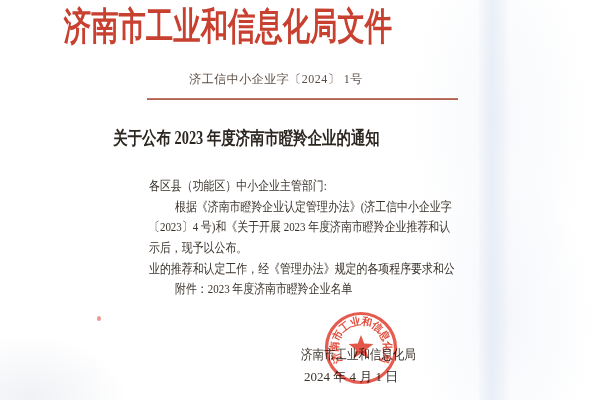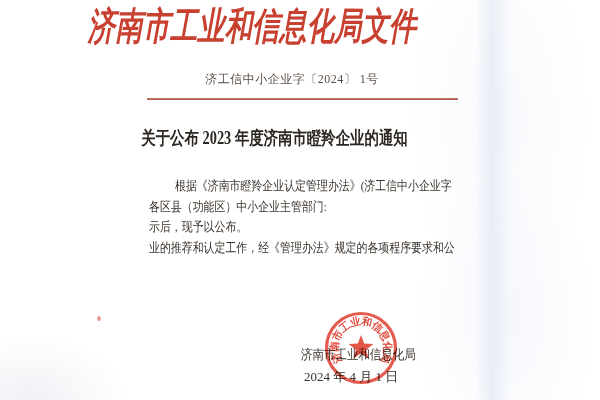--- a/index.html
+++ b/index.html
@@ -13,31 +13,31 @@
   .scan-artifacts{position:absolute;inset:0;pointer-events:none;
     background:
       linear-gradient(90deg, transparent 0 478px,
         rgba(216,225,240,.18) 480px, rgba(210,221,238,.42) 492px,
         rgba(222,230,242,.30) 503px, rgba(238,242,248,.10) 509px,
         transparent 512px),
       radial-gradient(140px 90px at 30px 398px, rgba(204,210,222,.30), transparent 70%),
       radial-gradient(120px 260px at 500px 120px, rgba(222,229,241,.25), transparent 75%),
       radial-gradient(120px 200px at 505px 320px, rgba(218,226,240,.28), transparent 75%);
   }
-  .header-wrap{position:absolute;top:6px;left:0;width:504px;text-align:center;font-style:italic;}
+  .header-wrap{position:absolute;top:6px;left:0;width:504px;text-align:left;}
   .header-title{
     display:inline-block;white-space:nowrap;
     font-size:38px;line-height:40px;font-weight:bold;
     color:#c8402f;transform:scaleX(.72);letter-spacing:0;
   }
-  .doc-number-wrap{position:absolute;top:69px;left:16px;width:552px;text-align:center;}
+  .doc-number-wrap{position:absolute;top:69px;left:0;width:552px;text-align:center;}
   .doc-number{display:inline-block;white-space:nowrap;font-size:12px;color:#5b4c43;letter-spacing:.5px;}
   .red-divider{position:absolute;left:147px;top:98px;width:311px;height:2px;
     background:linear-gradient(180deg,#c97f70,#a85547);}
-  .notice-title-wrap{position:absolute;top:127px;left:0;width:492px;text-align:center;padding-left:28px;}
+  .notice-title-wrap{position:absolute;top:127px;left:0;width:492px;text-align:center;}
   .notice-title{display:inline-block;white-space:nowrap;font-size:18px;line-height:22px;
     font-weight:bold;color:#2c2621;transform:scaleX(.8);}
   .body-text{position:absolute;left:149px;top:175px;width:315px;color:#3a322b;}
   .bline{line-height:20.7px;height:20.7px;}
   .bline>span{display:inline-block;white-space:nowrap;font-size:13px;
     transform:scaleX(.84);transform-origin:0 50%;}
   .bline.indent>span{margin-left:26px;}
   .signature{position:absolute;left:301px;top:345px;}
   .signature>span{display:inline-block;white-space:nowrap;font-size:13.5px;color:#3a322b;
     transform:scaleX(.85);transform-origin:0 50%;}
@@ -62,31 +62,37 @@
     <span class="doc-number">济工信中小企业字〔2024〕 1号</span>
   </div>
 
   <div class="red-divider"></div>
 
   <div class="notice-title-wrap">
     <span class="notice-title">关于公布 2023 年度济南市瞪羚企业的通知</span>
   </div>
 
   <div class="body-text">
+    <div class="bline">
+      <span>各区县（功能区）中小企业主管部门:</span>
+    </div>
     <div class="bline indent">
       <span>根据《济南市瞪羚企业认定管理办法》(济工信中小企业字</span>
     </div>
     <div class="bline">
-      <span>各区县（功能区）中小企业主管部门:</span>
+      <span>〔2023〕4 号)和《关于开展 2023 年度济南市瞪羚企业推荐和认</span>
     </div>
     <div class="bline">
       <span>示后，现予以公布。</span>
     </div>
     <div class="bline">
       <span>业的推荐和认定工作，经《管理办法》规定的各项程序要求和公</span>
+    </div>
+    <div class="bline indent">
+      <span>附件：2023 年度济南市瞪羚企业名单</span>
     </div>
   </div>
 
   <div class="signature">
     <span>济南市工业和信息化局</span>
   </div>
 
   <div class="date">
     <span>2024 年 4 月 1 日</span>
   </div>

